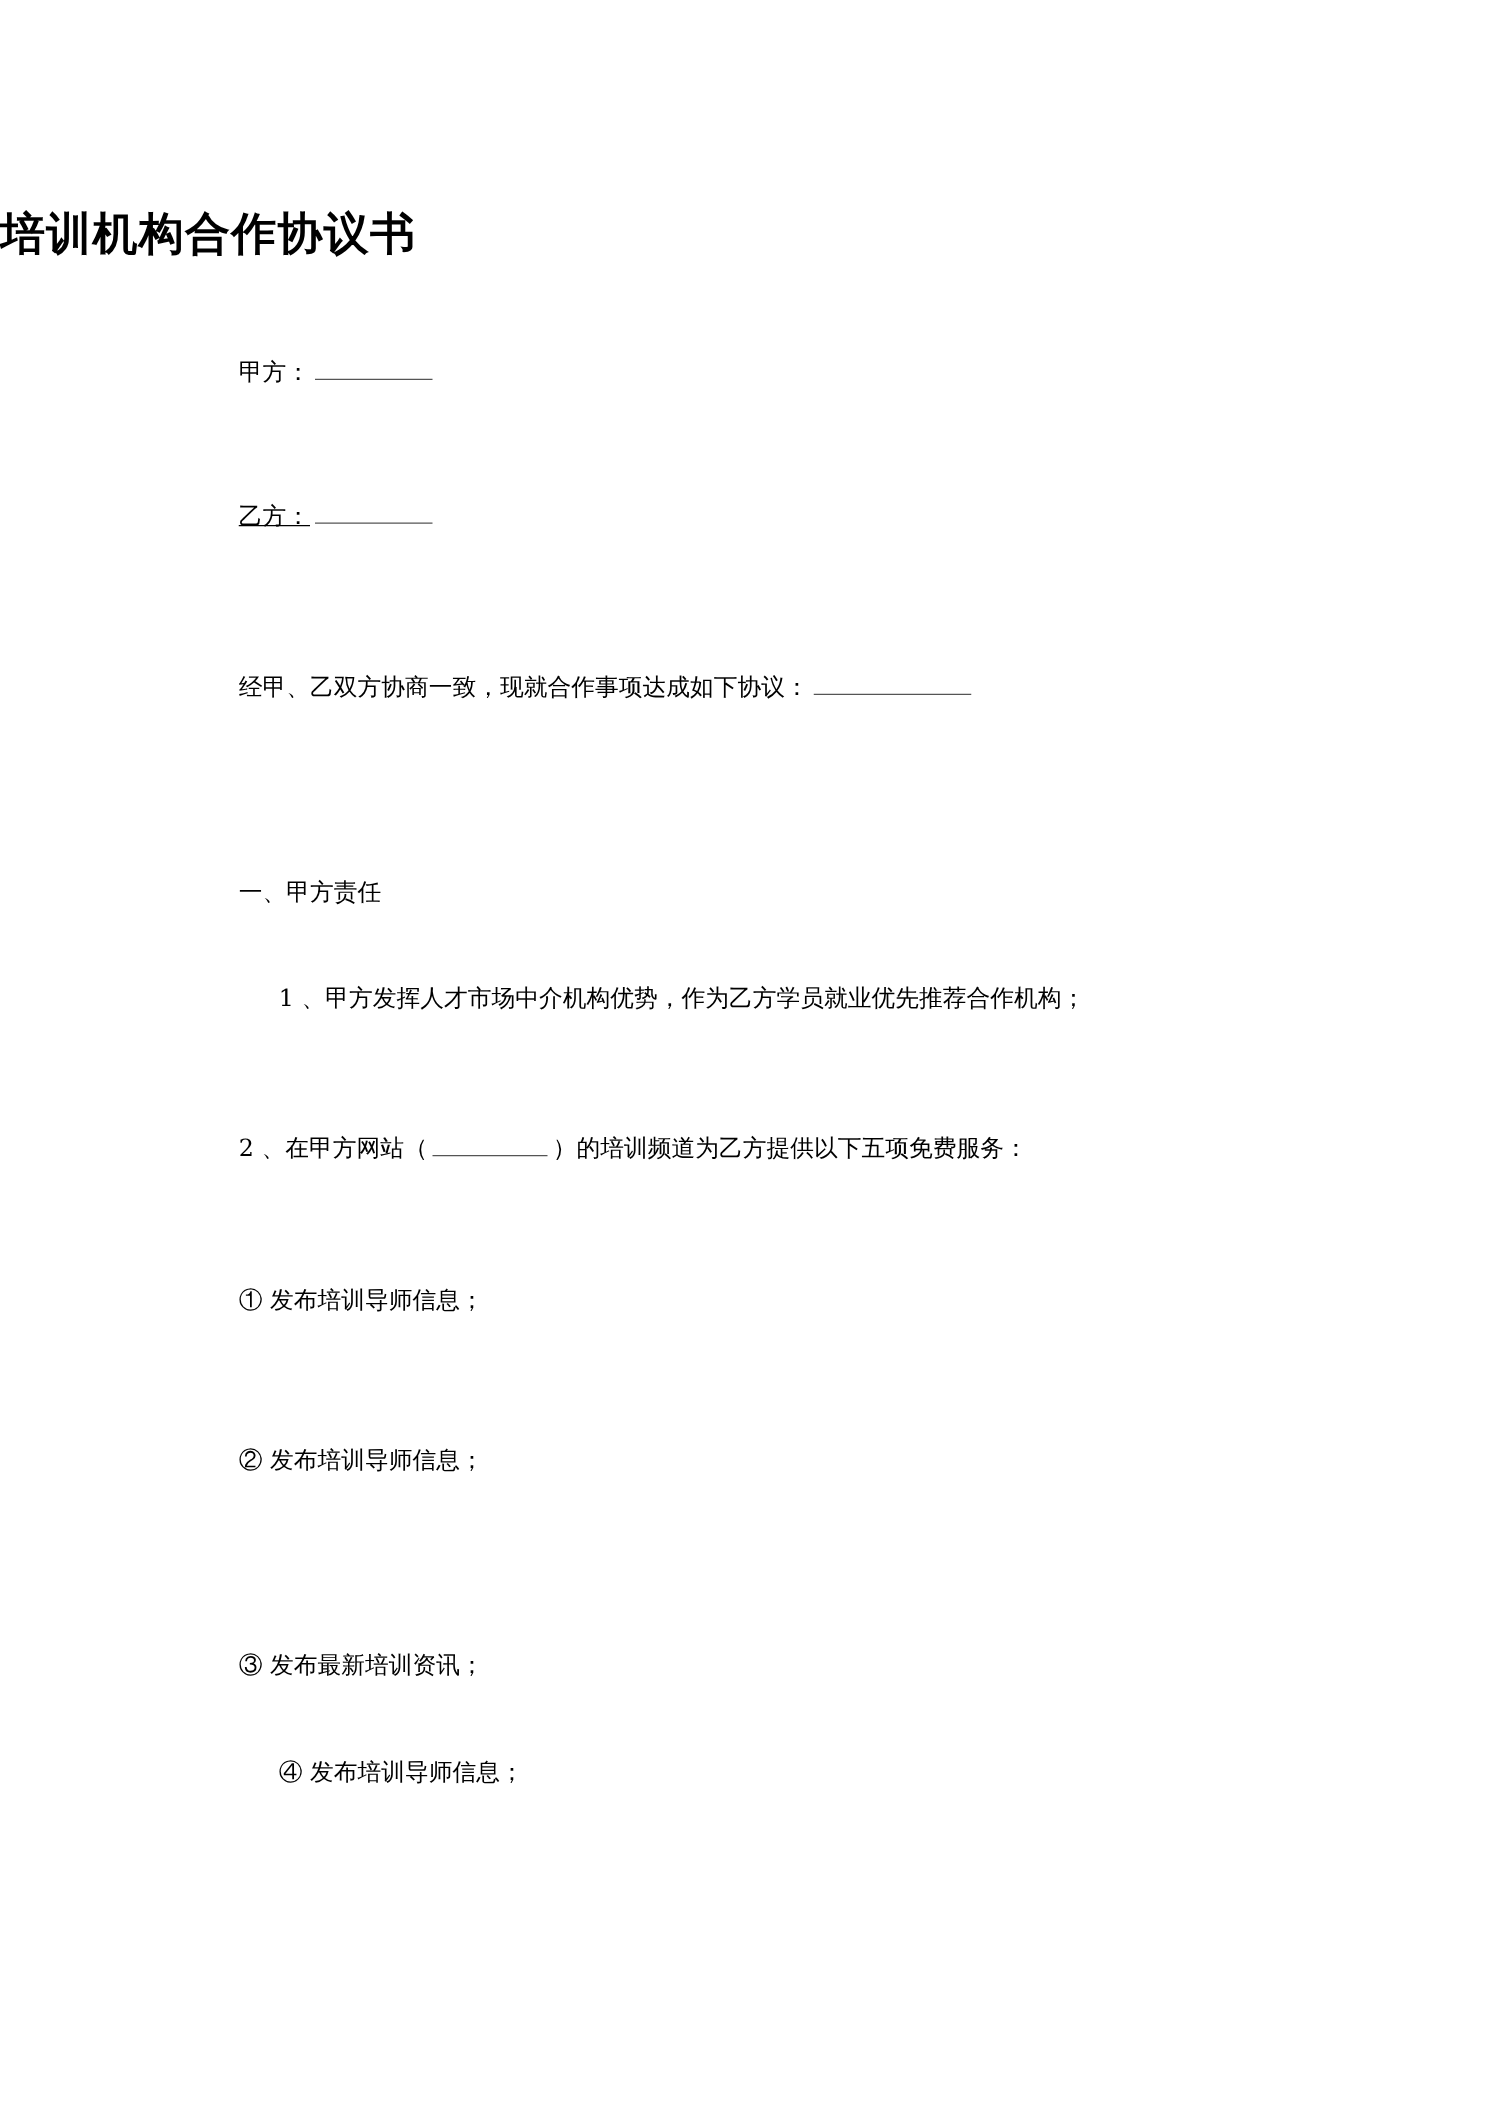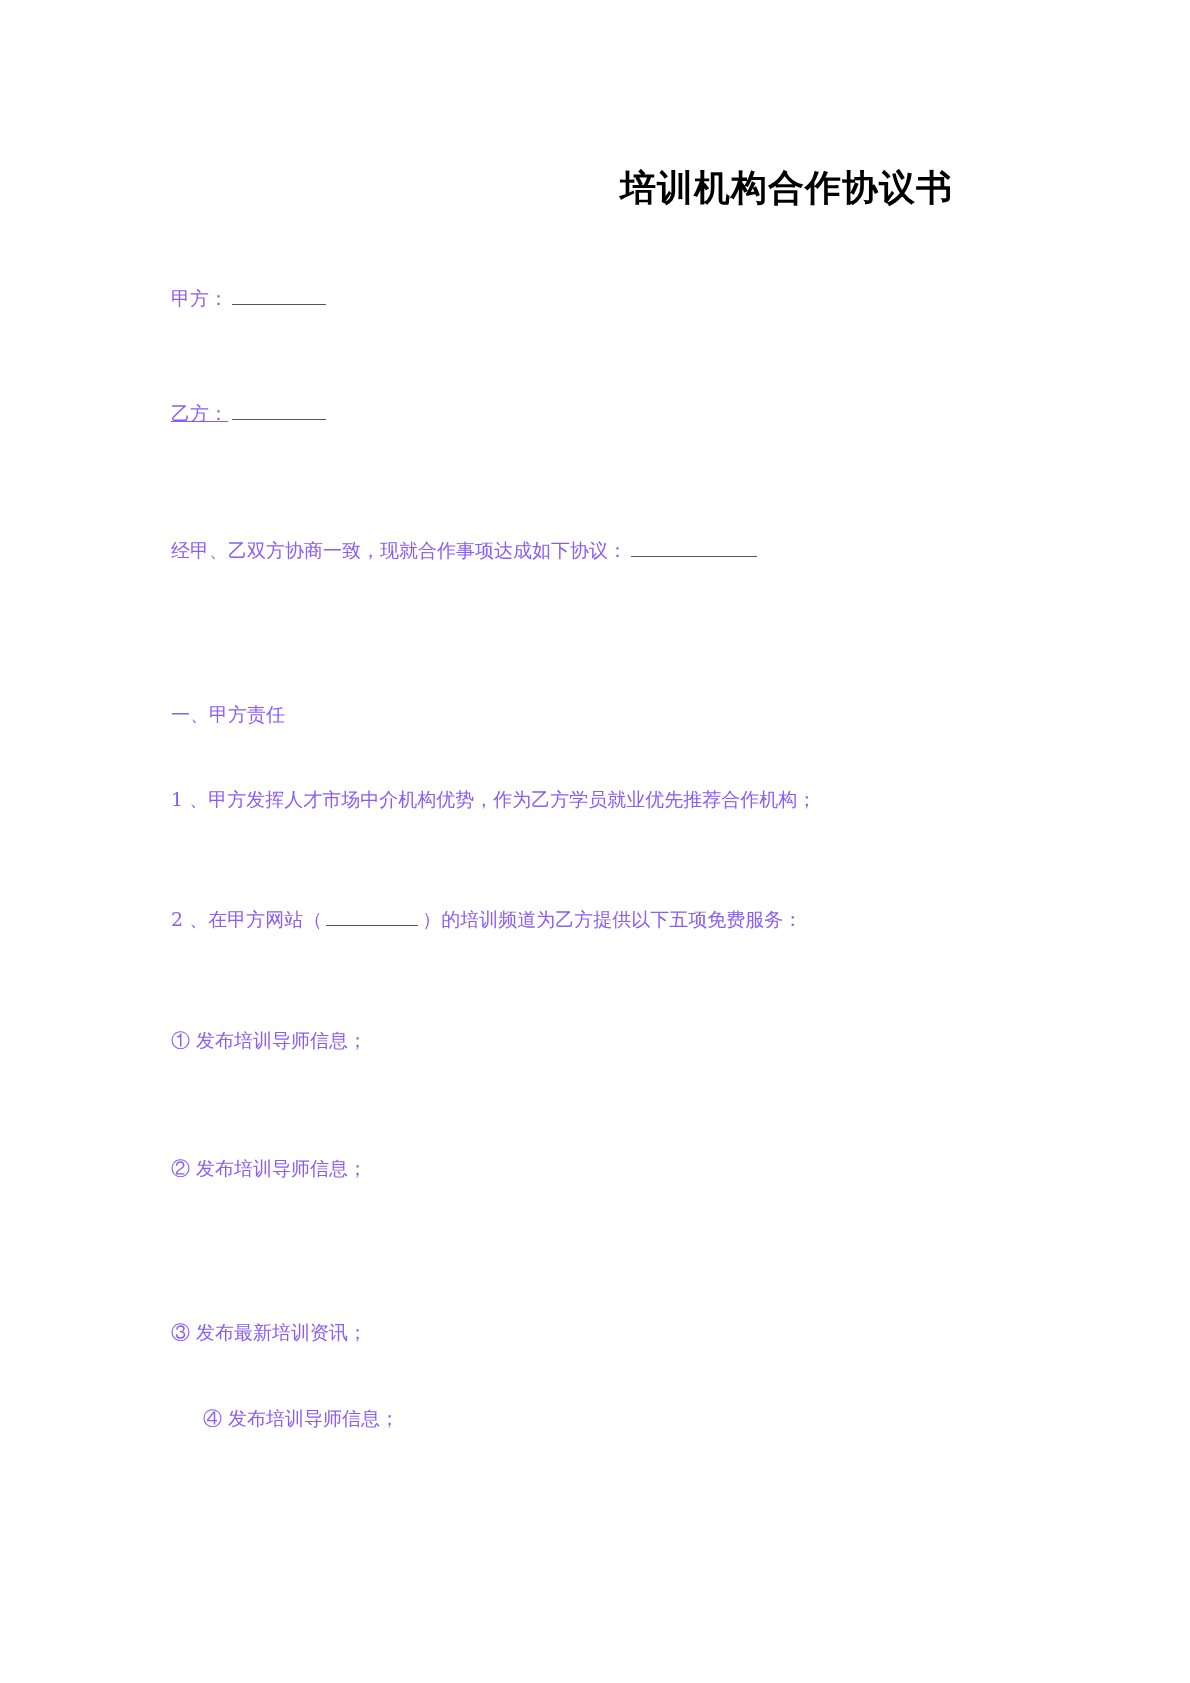--- a/index.html
+++ b/index.html
@@ -21,35 +21,35 @@
       top: 0;
       width: 1190px;
       height: 1683px;
       background: #ffffff;
     }
     .title {
       position: absolute;
       left: 0;
       top: 166px;
       width: 953px;
-      text-align: right;
+      text-align: left;
       font-family: "DejaVu Sans", "Liberation Sans", sans-serif;
       font-weight: bold;
       font-size: 36px;
       letter-spacing: 1px;
       color: #000000;
       line-height: 44px;
     }
     .line {
       position: absolute;
-      left: 171px;
+      left: 191px;
       font-size: 19px;
       line-height: 26px;
       white-space: nowrap;
-      color: #8b5cf6;
+      color: #000000;
     }
     .blank {
       display: inline-block;
       border-bottom: 1px solid #555555;
       height: 18px;
       vertical-align: baseline;
       margin-left: 4px;
       margin-right: 4px;
     }
     .blank.short { width: 94px; }
@@ -70,21 +70,21 @@
   <div class="line" style="top:400px;text-decoration:underline;">
     <span>乙方：</span><span class="blank short"></span>
   </div>
 
   <div class="line" style="top:537px;">
     <span>经甲、乙双方协商一致，现就合作事项达成如下协议：</span><span class="blank long"></span>
   </div>
 
   <div class="line" style="top:661px;margin-top:40px;">一、甲方责任</div>
 
-  <div class="line" style="top:786px;">
+  <div class="line" style="top:786px;margin-left:32px;">
     <span>1 、</span><span>甲方发挥人才市场中介机构优势，作为乙方学员就业优先推荐合作机构；</span>
   </div>
 
   <div class="line" style="top:906px;">
     <span>2 、</span><span>在甲方网站（</span><span class="blank site"></span><span>）的培训频道为乙方提供以下五项免费服务：</span>
   </div>
 
   <div class="line" style="top:1027px;">
     <span>①</span> <span>发布培训导师信息；</span>
   </div>

